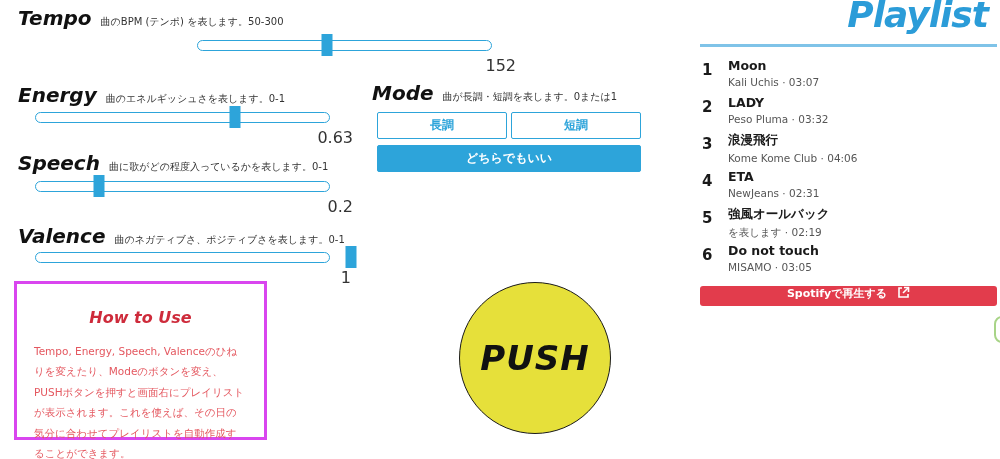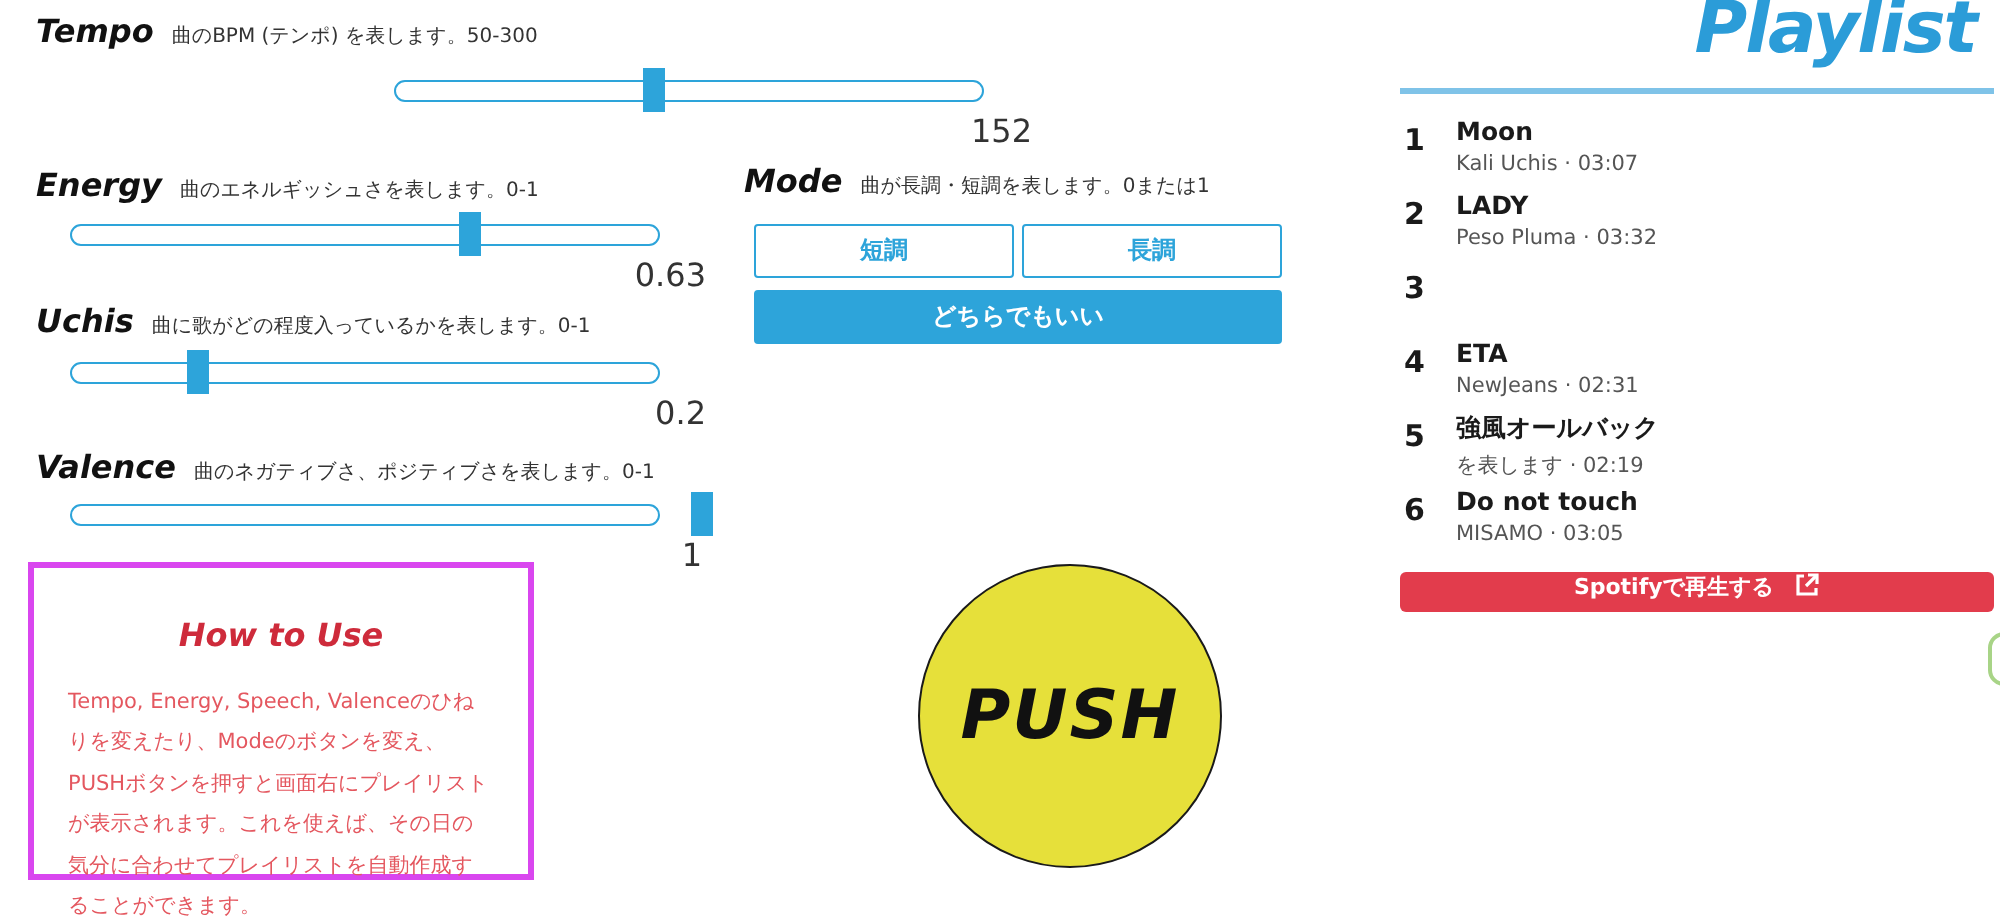--- a/index.html
+++ b/index.html
@@ -2,21 +2,21 @@
 <html style="--accent: #2da4da; --title-blue: #2b9cd8; --rule-blue: #7fc3e8; --red: #e23c4c; --how-red: #e4575f; --how-title: #ce2b3b; --yellow: #e6e03a; --green: #a8d487;"><head>
 <meta charset="utf-8">
 <style>
   * { margin:0; padding:0; box-sizing:border-box; }
   html,body { width:1000px; height:459px; background:#fff;
     font-family:"DejaVu Sans","Liberation Sans",sans-serif; overflow:hidden; }
   #app { position:relative; width:1000px; height:459px; background:#fff; }
 
   
   .sec-head { position:absolute; white-space:nowrap; }
-  .sec-head .h { font-style:italic; font-weight:bold; font-size:16px; color:#111; }
+  .sec-head .h { font-style:italic; font-weight:bold; font-size:20px; color:#111; }
   .sec-head .d { font-size:10px; color:#333; margin-left:9px; }
 
   
   .slider { position:absolute; height:32px; }
   .slider .track { position:absolute; left:0; right:0; top:4px; height:11px;
     background:#fff; border:1.5px solid var(--accent); border-radius:7px; cursor:pointer; }
   .slider .thumb { position:absolute; top:9px; width:11px; height:22px;
     background:var(--accent); transform:translate(-50%,-50%); cursor:grab; }
   .slider .val { position:absolute; left:0; right:0; top:20px; text-align:right;
     font-size:16px; color:#333; }
@@ -79,21 +79,21 @@
 
 <div id="app">
 
   <div class="sec-head h0">
     <span class="h">Tempo</span><span class="d">曲のBPM (テンポ) を表します。50-300</span>
   </div>
   <div class="sec-head h1">
     <span class="h">Energy</span><span class="d">曲のエネルギッシュさを表します。0-1</span>
   </div>
   <div class="sec-head h2">
-    <span class="h">Uchis</span><span class="d">曲に歌がどの程度入っているかを表します。0-1</span>
+    <span class="h">Speech</span><span class="d">曲に歌がどの程度入っているかを表します。0-1</span>
   </div>
   <div class="sec-head h3">
     <span class="h">Valence</span><span class="d">曲のネガティブさ、ポジティブさを表します。0-1</span>
   </div>
 
   <div class="slider s0">
     <div class="track"></div>
     <div class="thumb" style="left: 40.8%;"></div>
     <div class="val">152</div>
   </div>
@@ -110,22 +110,22 @@
   <div class="slider s3">
     <div class="track"></div>
     <div class="thumb" style="left: 100%;"></div>
     <div class="val">1</div>
   </div>
 
   <div class="sec-head h-mode">
     <span class="h">Mode</span><span class="d">曲が長調・短調を表します。0または1</span>
   </div>
   <div class="mode-row">
+    <button class="mode-btn">長調</button>
     <button class="mode-btn">短調</button>
-    <button class="mode-btn">長調</button>
   </div>
   <button class="mode-either">どちらでもいい</button>
 
   <div class="howto">
     <div class="t">How to Use</div>
     <div class="b">Tempo, Energy, Speech, Valenceのひねりを変えたり、Modeのボタンを変え、PUSHボタンを押すと画面右にプレイリストが表示されます。これを使えば、その日の気分に合わせてプレイリストを自動作成することができます。</div>
   </div>
 
   <div class="push">
     <span>PUSH</span>
@@ -143,20 +143,24 @@
   </div>
   <div class="track" style="top:95px">
     <div class="no">2</div>
     <div>
         <div class="tt">LADY</div>
       <div class="mt"><span>Peso Pluma</span><span> · </span><span>03:32</span></div>
       </div>
   </div>
   <div class="track" style="top:132px">
     <div class="no">3</div>
+    <div>
+        <div class="tt">浪漫飛行</div>
+      <div class="mt"><span>Kome Kome Club</span><span> · </span><span>04:06</span></div>
+      </div>
   </div>
   <div class="track" style="top:169px">
     <div class="no">4</div>
     <div>
         <div class="tt">ETA</div>
       <div class="mt"><span>NewJeans</span><span> · </span><span>02:31</span></div>
       </div>
   </div>
   <div class="track" style="top:206px">
     <div class="no">5</div>

